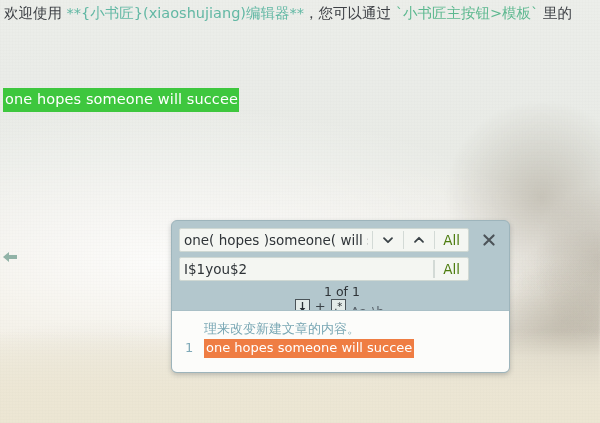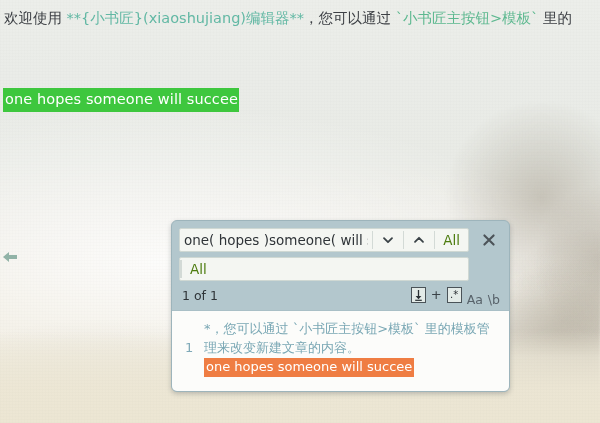--- a/index.html
+++ b/index.html
@@ -93,21 +93,21 @@
     width: 600px;
   }
   .doc-line {
     font-family: "DejaVu Sans", "Liberation Sans", sans-serif;
     font-size: 14.5px;
     line-height: 27px;
     color: #3d4045;
     white-space: pre;
     padding-left: 4px;
   }
-  .doc-line.l1 { padding-top: 5px; }
+  .doc-line.l1 { }
   .tok-accent { color: #62b8a4; }
   .tok-code   { color: #5cb88f; }
 
   .hl-block {
     position: absolute;
     left: 3px;
     top: 88px;
     background: #3ec73e;
     color: #ffffff;
     font-family: "DejaVu Sans", "Liberation Sans", sans-serif;
@@ -204,20 +204,21 @@
     margin-left: 7px;
     cursor: pointer;
     color: #4c5358;
   }
 
   
   .status-row {
     height: 22px;
     margin-top: 3px;
     justify-content: space-between;
+    flex-direction: column;
   }
   .status-text {
     font-family: "DejaVu Sans", "Liberation Sans", sans-serif;
     font-size: 12.5px;
     color: #2e3438;
     padding-left: 3px;
   }
   .toggles { display: flex; align-items: center; gap: 5px; padding-right: 2px; }
   .tgl {
     border: 1px solid #4a5358;
@@ -337,20 +338,21 @@
       </div>
       <div class="close-x">
         <svg width="14" height="14" viewBox="0 0 14 14" aria-hidden="true">
           <path d="M2.4 2.4 L11.6 11.6 M11.6 2.4 L2.4 11.6" stroke="currentColor" stroke-width="2.1" stroke-linecap="round"></path>
         </svg>
       </div>
     </div>
 
     <div class="row replace-row">
       <div class="field-wrap">
+        <input class="fld" type="text" value="I$1you$2" style="">
         <div class="fld-sep"></div>
         <div class="fld-sep"></div>
         <div class="fbtn">All</div>
       </div>
       <div class="close-x" style="visibility:hidden"></div>
     </div>
 
     <div class="row status-row">
       <div class="status-text">1 of 1</div>
       <div class="toggles">
@@ -371,21 +373,20 @@
         <div class="tgl flat">
           <span class="tgl-lbl">\b</span>
         </div>
       </div>
     </div>
 
     <div class="preview">
       <div class="pv-row">
         <div class="pv-gutter">1</div>
         <div class="pv-body">
-          <div class="pv-line">*，您可以通过 `小书匠主按钮&gt;模板` 里的模板管</div>
           <div class="pv-line">理来改变新建文章的内容。</div>
           <div class="pv-line"><span class="pv-match">one hopes someone will succee</span></div>
         </div>
       </div>
     </div>
 
   </div>
 </div>
 
 </body></html>

